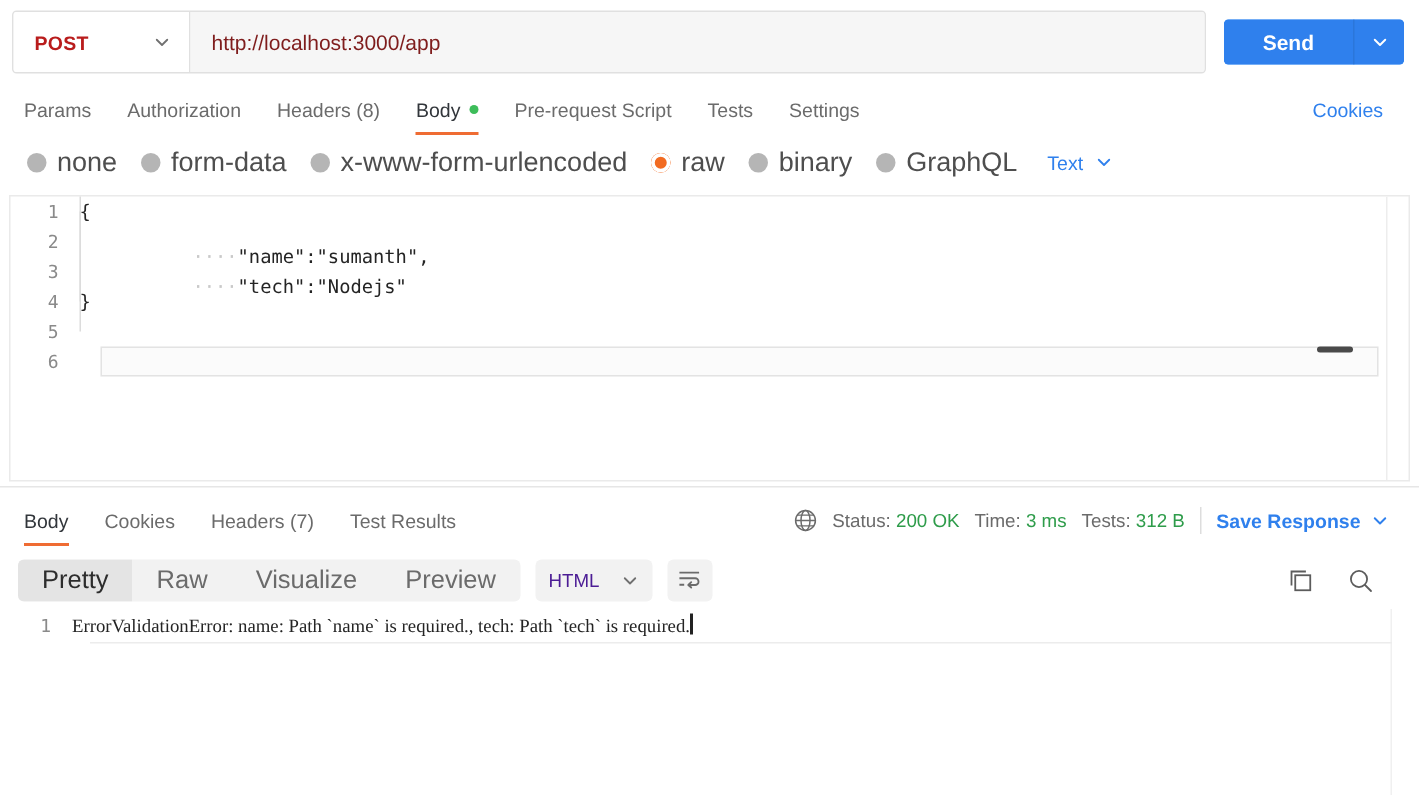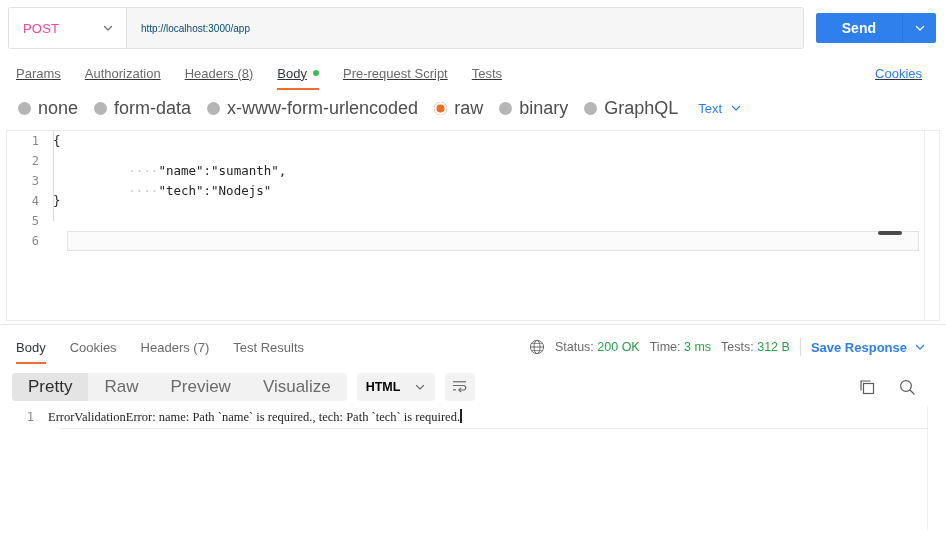--- a/index.html
+++ b/index.html
@@ -22,47 +22,47 @@
     display: flex; align-items: center;
     border: 1px solid #e0e0e0; border-radius: 3px;
     height: 42px; flex: 1; overflow: hidden; background: #fff;
   }
   .method-select {
     display: flex; align-items: center; justify-content: space-between;
     width: 118px; height: 100%;
     padding: 0 12px 0 14px; background: #fff;
     border-right: 1px solid #e0e0e0; cursor: pointer;
   }
-  .method-label { font-size: 13px; color: #ec4899; font-weight: 400; letter-spacing: .2px; }
+  .method-label { font-size: 13px; color: #b91c1c; font-weight: 700; letter-spacing: .2px; }
   .chev { width: 12px; height: 12px; display:inline-block; }
   .chev svg { display:block; }
   .url-input {
     flex: 1; height: 100%; border: none; outline: none;
     background: #f6f6f6; padding: 0 14px;
-    font-family: "Liberation Sans", sans-serif; font-size: 10px; color: #0c4a6e;
+    font-family: "Liberation Sans", sans-serif; font-size: 14px; color: #7f1d1d;
   }
   .send-group {
     display: flex; align-items: stretch; margin-left: 12px;
     height: 30px; border-radius: 3px; overflow: hidden; background: #1e7ef2;
   }
   .send-btn {
     display:flex; align-items:center; justify-content:center;
     padding: 0 26px; color:#fff; font-weight: 700; font-size: 14px;
     border: none; background: #2f80ed; cursor: pointer;
     font-family: "Liberation Sans", sans-serif;
   }
   .send-caret {
     display:flex; align-items:center; justify-content:center;
     width: 34px; background:#2f80ed; border-left: 1px solid #2b76da; cursor:pointer; color:#fff;
   }
 
   
   .req-tabs {
     position: absolute; left: 0; top: 56px; width: 946px; height: 34px;
-    display: flex; align-items: center; padding: 0 14px; text-decoration: underline;
+    display: flex; align-items: center; padding: 0 14px;
   }
   .tab {
     position: relative; height: 34px; display:flex; align-items:center;
     padding: 0 12px; color:#6b6b6b; font-size:13px; cursor:pointer; white-space:nowrap;
   }
   .tab:first-child { padding-left: 2px; }
   .tab.active { color:#32363b; }
   .tab.active::after {
     content:""; position:absolute; left: 12px; right: 12px; bottom: 0;
     height: 2px; background:#ef6c33;
@@ -144,21 +144,21 @@
     display:flex; align-items:center; background:#f2f2f2; border-radius:4px; height:28px; overflow:hidden;
   }
   .seg-btn {
     padding: 0 16px; height:28px; display:flex; align-items:center;
     font-size:17px; color:#6b6b6b; cursor:pointer;
   }
   .seg-btn.active { background:#e4e4e4; color:#2d2d2d; }
   .lang-select {
     margin-left:10px; display:flex; align-items:center; justify-content:space-between;
     width:78px; height:28px; padding:0 9px; background:#f2f2f2; border-radius:4px;
-    font-size:12.5px; color:#000000; cursor:pointer;font-weight:bold;
+    font-size:12.5px; color:#4c1d95; cursor:pointer;
   }
   .wrap-btn {
     margin-left:10px; width:30px; height:28px; background:#f2f2f2; border-radius:4px;
     display:flex; align-items:center; justify-content:center; cursor:pointer;
   }
   .tool-right { margin-left:auto; display:flex; align-items:center; gap:22px; padding-right:18px; }
   .icon-btn { width:18px; height:18px; color:#5c5c5c; cursor:pointer; display:block; }
 
   
   .resp-body { position:absolute; left:0; top:406px; width:946px; height:135px; background:#fff; }
@@ -217,20 +217,23 @@
     </div>
     <div class="tab active">
       <span>Body</span>
       <span class="dot-green"></span>
     </div>
     <div class="tab">
       <span>Pre-request Script</span>
     </div>
     <div class="tab">
       <span>Tests</span>
+    </div>
+    <div class="tab">
+      <span>Settings</span>
     </div>
     <div class="cookies-link">Cookies</div>
   </div>
 
   <div class="bodytype">
     <div class="radio-item">
       <span class="radio"></span>
       <span class="radio-label">none</span>
     </div>
     <div class="radio-item">
@@ -347,22 +350,22 @@
             </svg>
         </span>
       </span>
     </div>
   </div>
 
   <div class="view-toolbar">
     <div class="seg">
       <div class="seg-btn active">Pretty</div>
       <div class="seg-btn">Raw</div>
+      <div class="seg-btn">Visualize</div>
       <div class="seg-btn">Preview</div>
-      <div class="seg-btn">Visualize</div>
     </div>
 
     <div class="lang-select">
       <span>HTML</span>
       <span class="chev">
         <svg viewBox="0 0 12 12" width="12" height="12">
             <path d="M2.5 4.5 L6 8 L9.5 4.5" fill="none" stroke="#707070" stroke-width="1.2" stroke-linecap="round" stroke-linejoin="round"></path>
           </svg>
       </span>
     </div>

